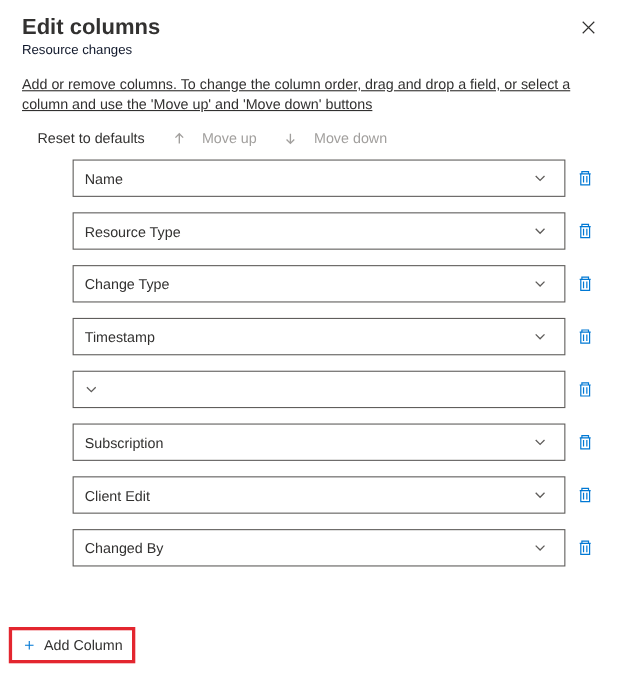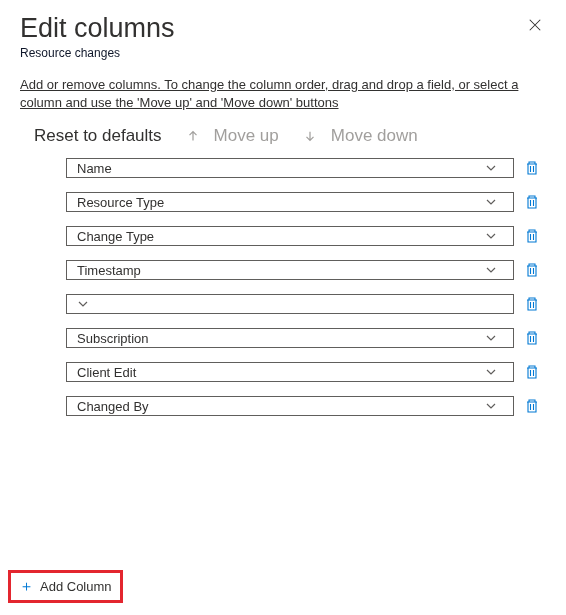--- a/index.html
+++ b/index.html
@@ -11,22 +11,22 @@
       padding: 14px 20px;
       color: #323130;
       position: relative;
     }
     .header-row {
       display: flex;
       justify-content: space-between;
       align-items: flex-start;
     }
     .title {
-      font-size: 27px;
-      font-weight: 400;
+      font-size: 20px;
+      font-weight: 700;
       color: #323130;
       line-height: 1.1;
     }
     .subtitle {
       font-size: 12px;
       color: #0f172a;
       margin-top: 2px;
       margin-bottom: 16px;
     }
     .close-btn {
@@ -40,21 +40,21 @@
       font-size: 13px;
       color: #323130;
       line-height: 1.4;
       margin-bottom: 14px;
       text-decoration: underline;
     }
     .toolbar {
       display: flex;
       align-items: flex-start;
       gap: 24px;
-      font-size: 17px;
+      font-size: 13px;
       margin-bottom: 12px;
       padding-left: 14px;
     }
     .toolbar-link {
       color: #323130;
       cursor: pointer;
     }
     .toolbar-btn {
       display: flex;
       align-items: center;
@@ -68,21 +68,21 @@
       padding-right: 6px;
     }
     .column-row {
       display: flex;
       align-items: center;
       gap: 10px;
       margin-bottom: 14px;
     }
     .dropdown {
       flex: 1;
-      height: 20px;
+      height: 34px;
       border: 1px solid #605e5c;
       display: flex;
       align-items: center;
       justify-content: space-between;
       padding: 0 16px 0 10px;
       cursor: pointer;
       font-size: 13px;
       color: #323130;
       background: #fff;
     }

